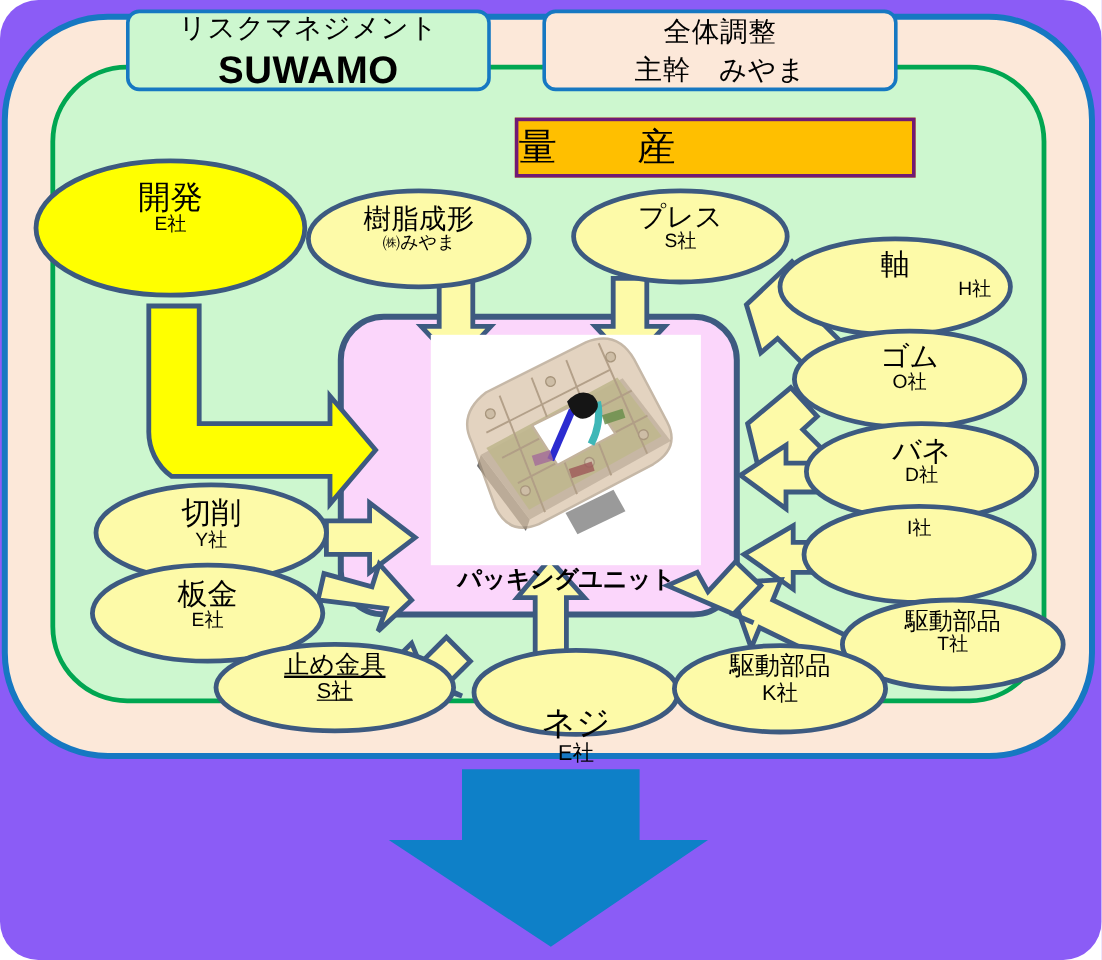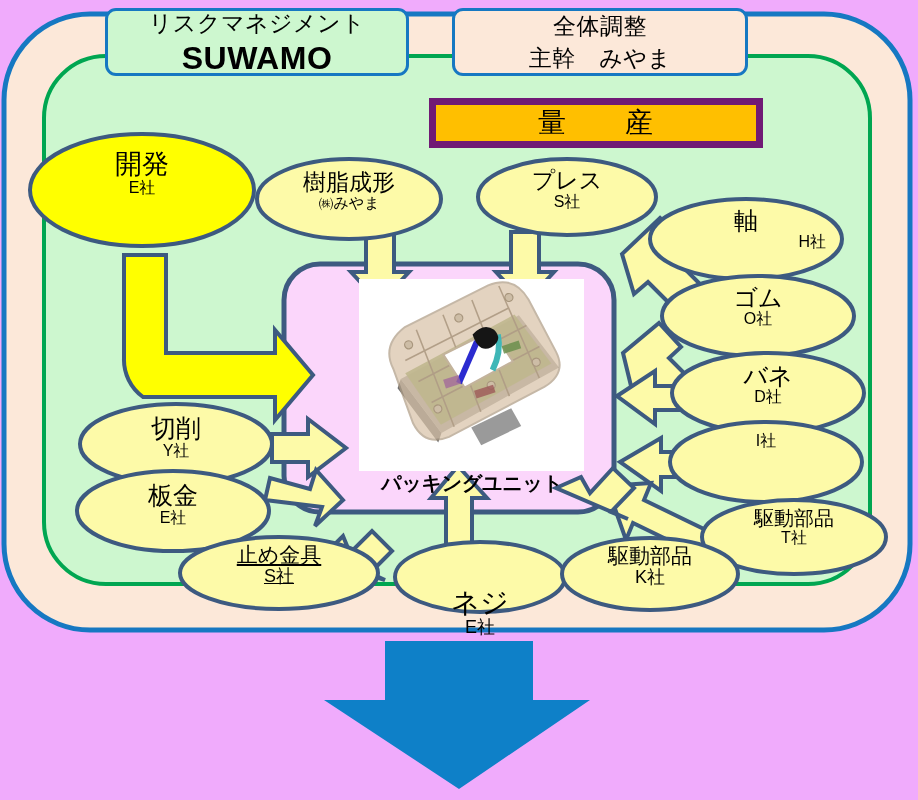--- a/index.html
+++ b/index.html
@@ -1,17 +1,17 @@
 <!DOCTYPE html>
 <html><head>
 <meta charset="utf-8">
 <style>
   html,body{margin:0;padding:0;background:#ffffff;}
   body{font-family:"Liberation Sans","DejaVu Sans",sans-serif;}
-  #stage{position:relative;width:918px;height:800px;overflow:hidden;background:#f0abfc;}
+  #stage{position:relative;width:918px;height:800px;overflow:hidden;background:#8b5cf6;border-radius:32px;}
   #svgroot{position:absolute;left:0;top:0;width:918px;height:800px;}
 
   .lbl{position:absolute;text-align:center;color:#000000;line-height:1.05;
        pointer-events:none;white-space:nowrap;}
   .lbl .t1{display:block;}
   .lbl .t2{display:block;}
 
   
   .chip{position:absolute;box-sizing:border-box;display:flex;flex-direction:column;
         align-items:center;justify-content:center;border:3px solid #1678c2;
@@ -21,23 +21,23 @@
   #chip-risk{left:105px;top:8px;width:304px;height:68px;background:#cdf7cf;}
   #chip-risk .t1{font-size:23px;letter-spacing:.5px;}
   #chip-risk .t2{font-size:32px;margin-top:1px;letter-spacing:.5px;font-weight:bold;}
 
   #chip-coord{left:452px;top:8px;width:296px;height:68px;background:#fce8d9;}
   #chip-coord .t1{font-size:23px;letter-spacing:.5px;}
   #chip-coord .t2{font-size:23px;margin-top:1px;letter-spacing:.5px;}
 
   
   #bar-mass{position:absolute;left:429px;top:98px;width:334px;height:50px;
-            box-sizing:border-box;background:#FFBF00;border:7px solid #701a75;
-            display:flex;align-items:center;justify-content:center;
-            font-size:28px;color:#000;letter-spacing:1px;}
+            box-sizing:border-box;background:#FFBF00;border:3px solid #701a75;
+            display:flex;align-items:center;
+            font-size:32px;color:#000;letter-spacing:1px;}
 
   #lbl-dev{left:36px;top:150px;width:212px;}
   #lbl-dev .t1{font-size:27px;}
   #lbl-dev .t2{font-size:16px;margin-top:2px;}
 
   #lbl-resin{left:265px;top:170px;width:168px;}
   #lbl-resin .t1{font-size:23px;}
   #lbl-resin .t2{font-size:15px;margin-top:1px;}
 
   #lbl-press{left:487px;top:168px;width:160px;}

